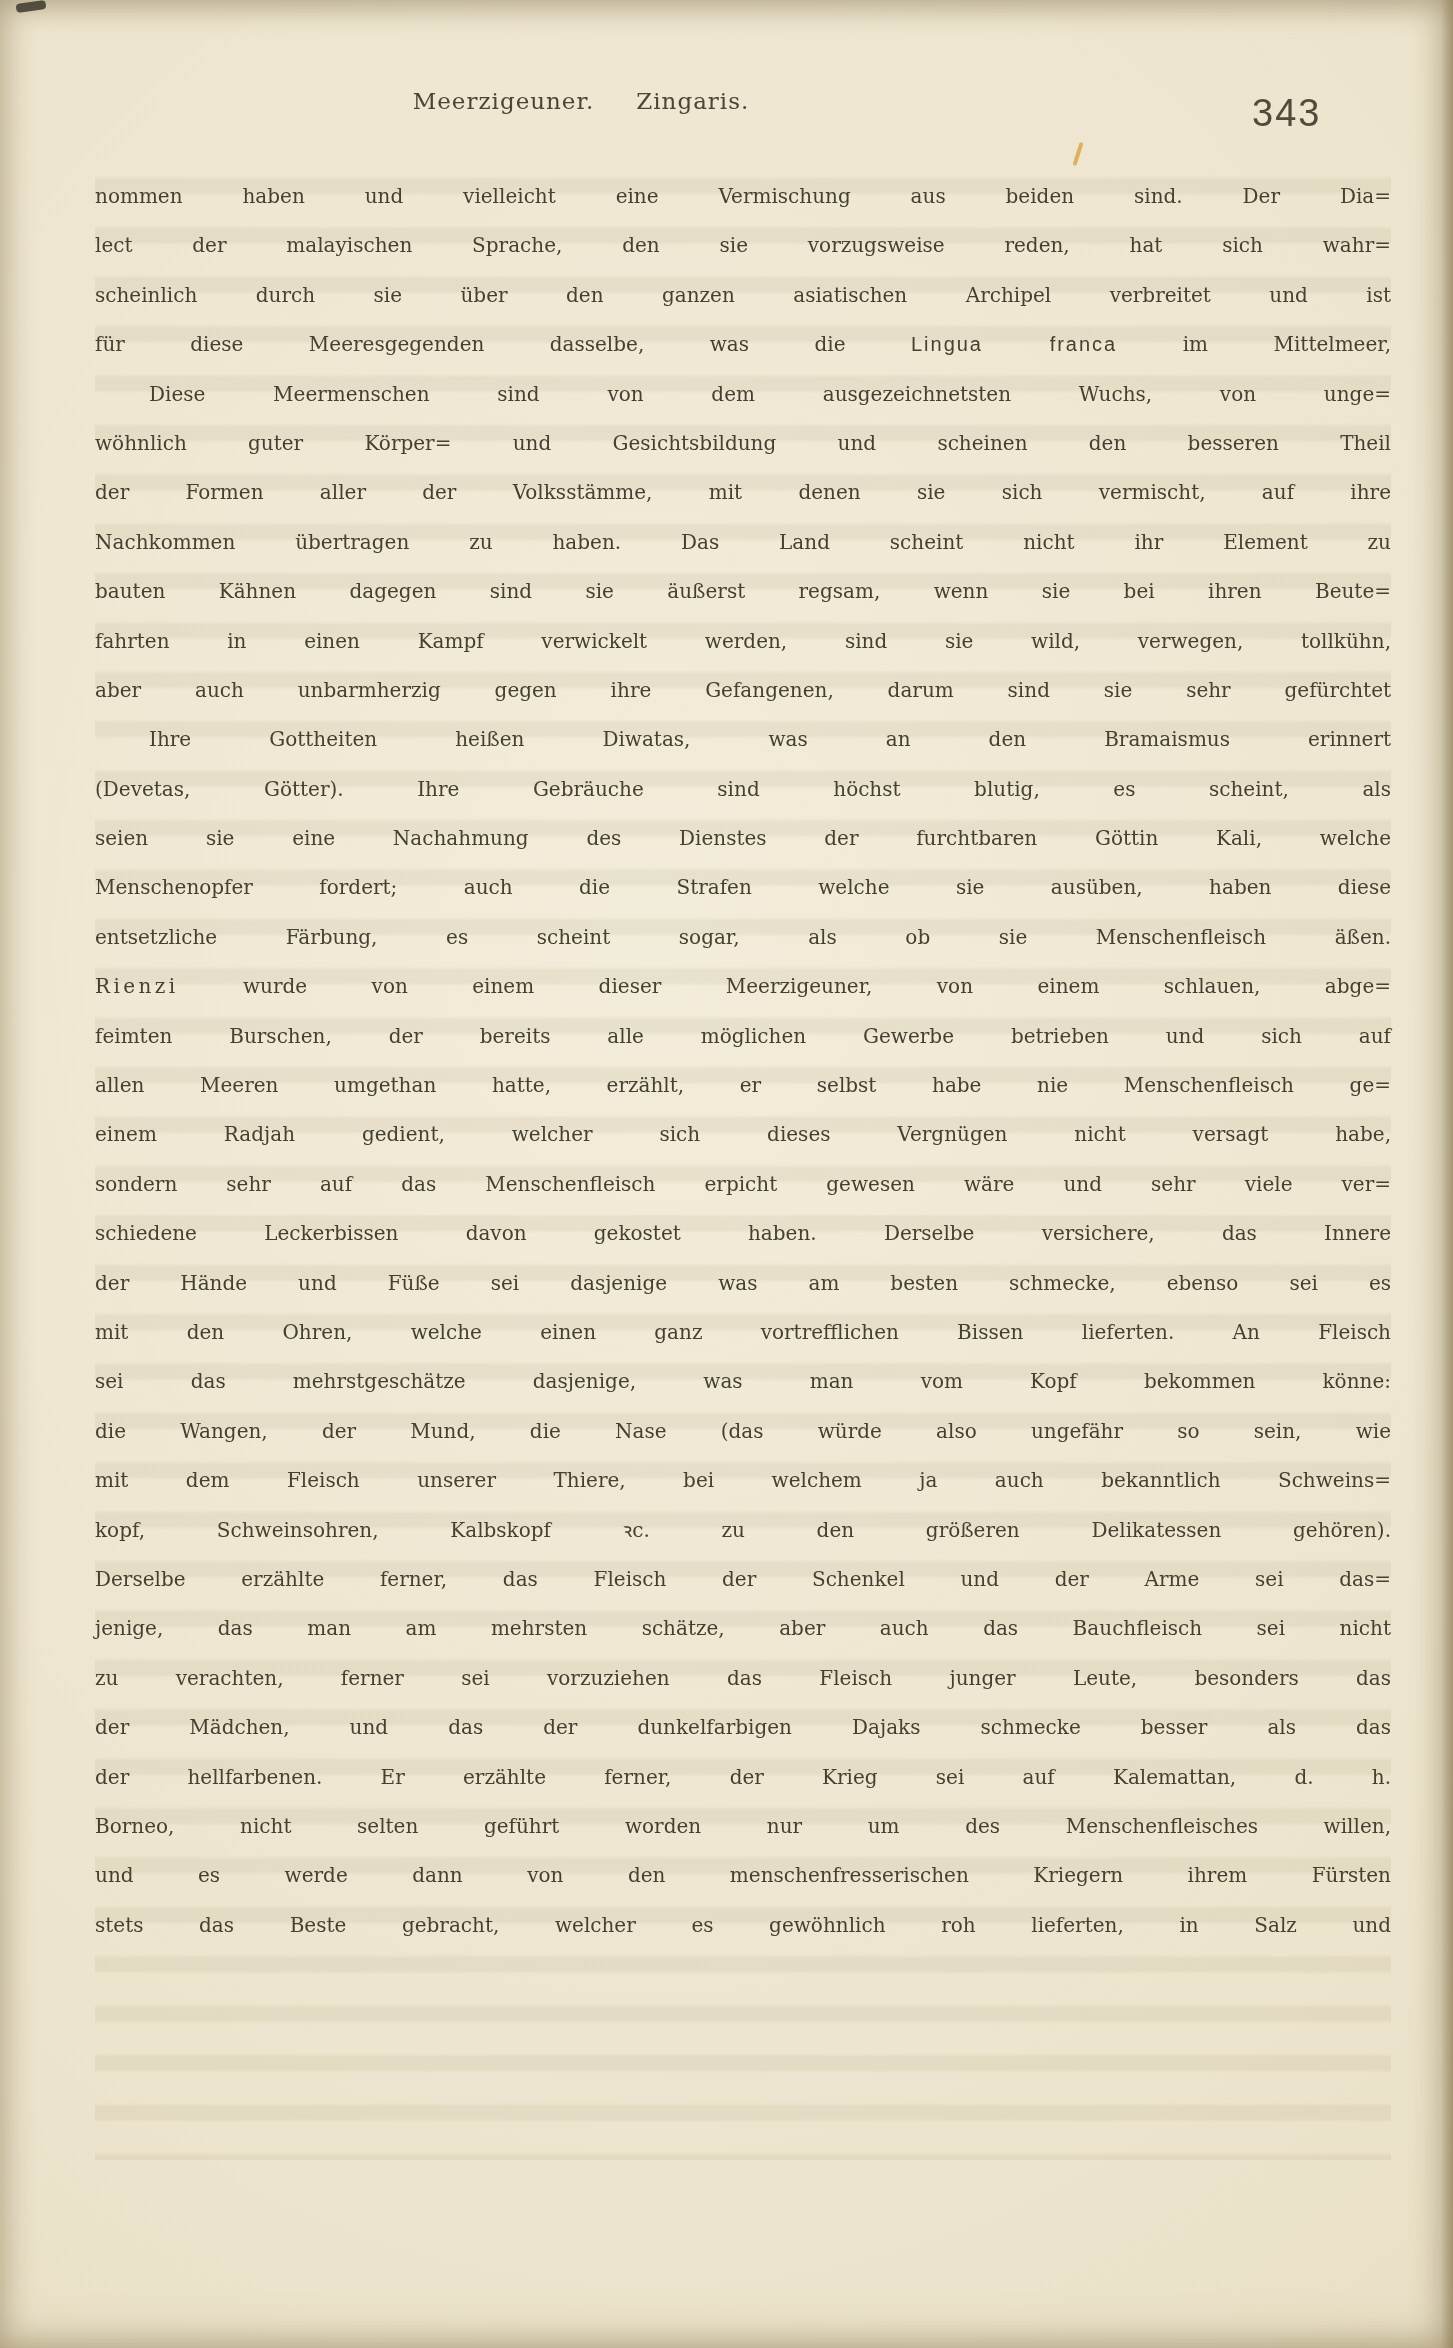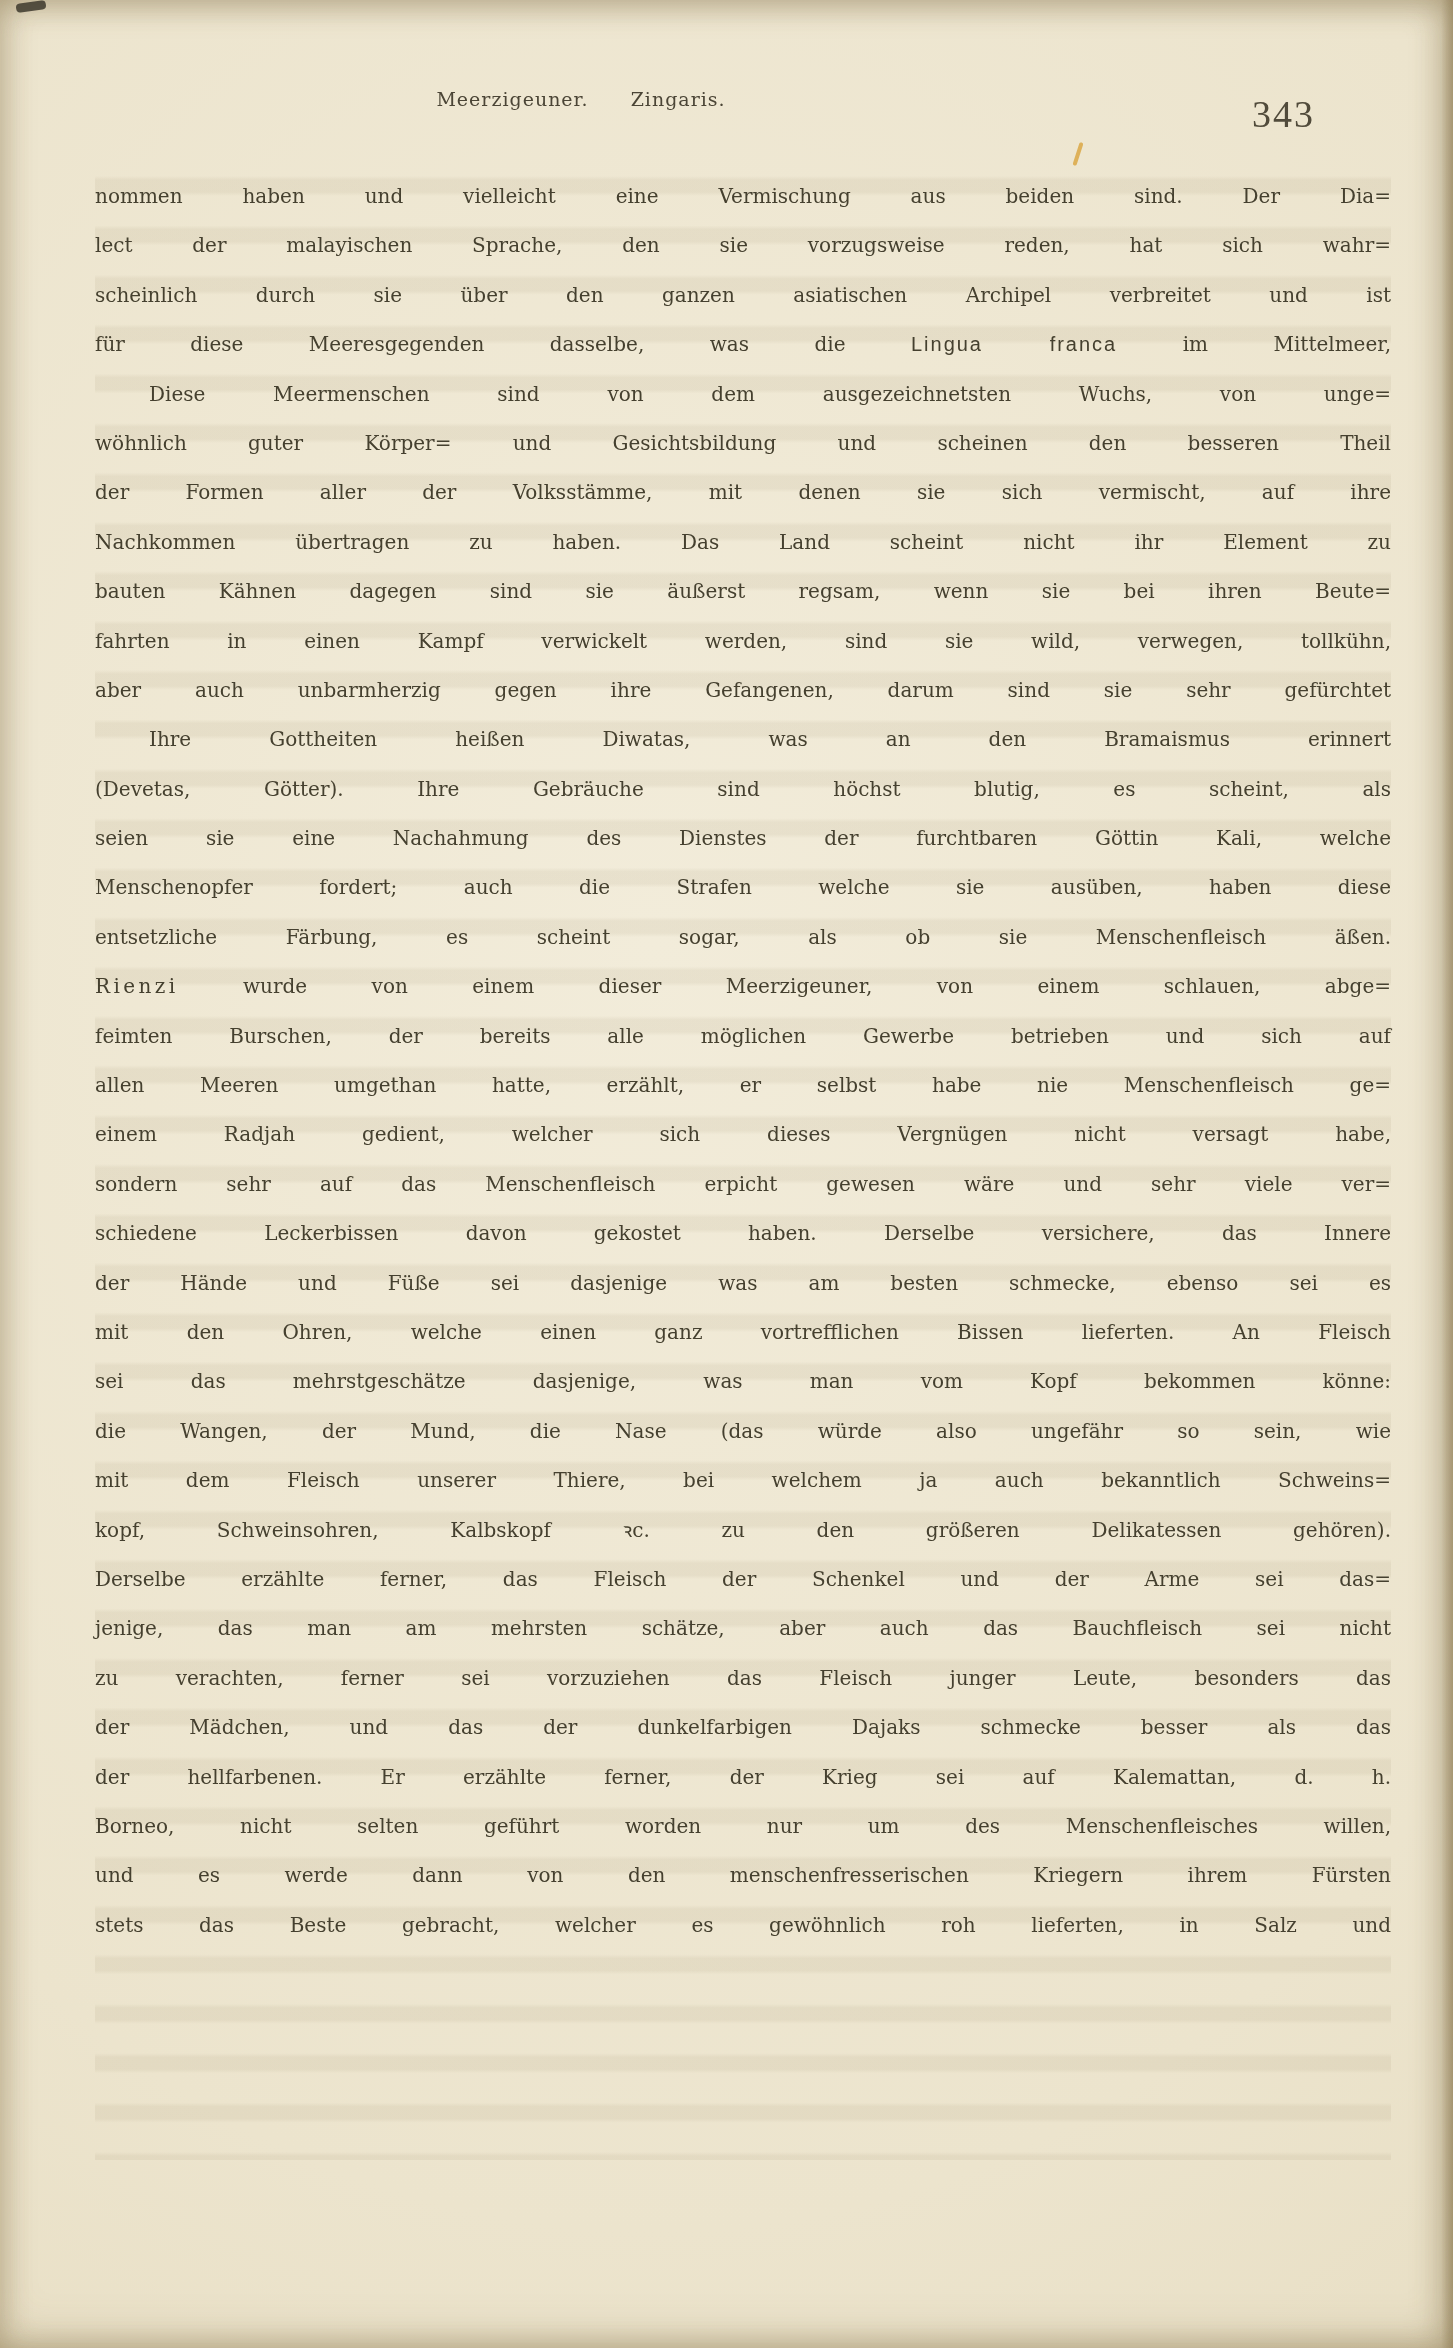--- a/index.html
+++ b/index.html
@@ -22,27 +22,27 @@
     position:absolute; left:95px; top:150px; width:1296px; height:2010px;
     background:repeating-linear-gradient(180deg,
       transparent 0px, transparent 26px,
       rgba(146,130,94,0.10) 30px, rgba(146,130,94,0.10) 42px,
       transparent 46px, transparent 49.4px);
     pointer-events:none;
   }
   .running-head{
     position:absolute; top:88px; left:0; width:1162px;
     text-align:center;
-    font-size:19px; letter-spacing:1px; color:#4b4536;
+    font-size:23px; letter-spacing:1px; color:#4b4536;
     white-space:nowrap;
   }
   .running-head .hgap{display:inline-block;width:42px;}
   .page-number{
     position:absolute; top:92px; left:1252px;
-    font-family:Liberation Serif, serif;
+    font-family:Liberation Sans, sans-serif;
     font-size:38px; color:#514b3b; letter-spacing:2px;
   }
   .body-text{
     position:absolute; left:95px; top:172px; width:1296px;
     font-size:20px; line-height:49.4px;
   }
   .line{
     height:49.4px;
     text-align:justify;
     text-align-last:left;

